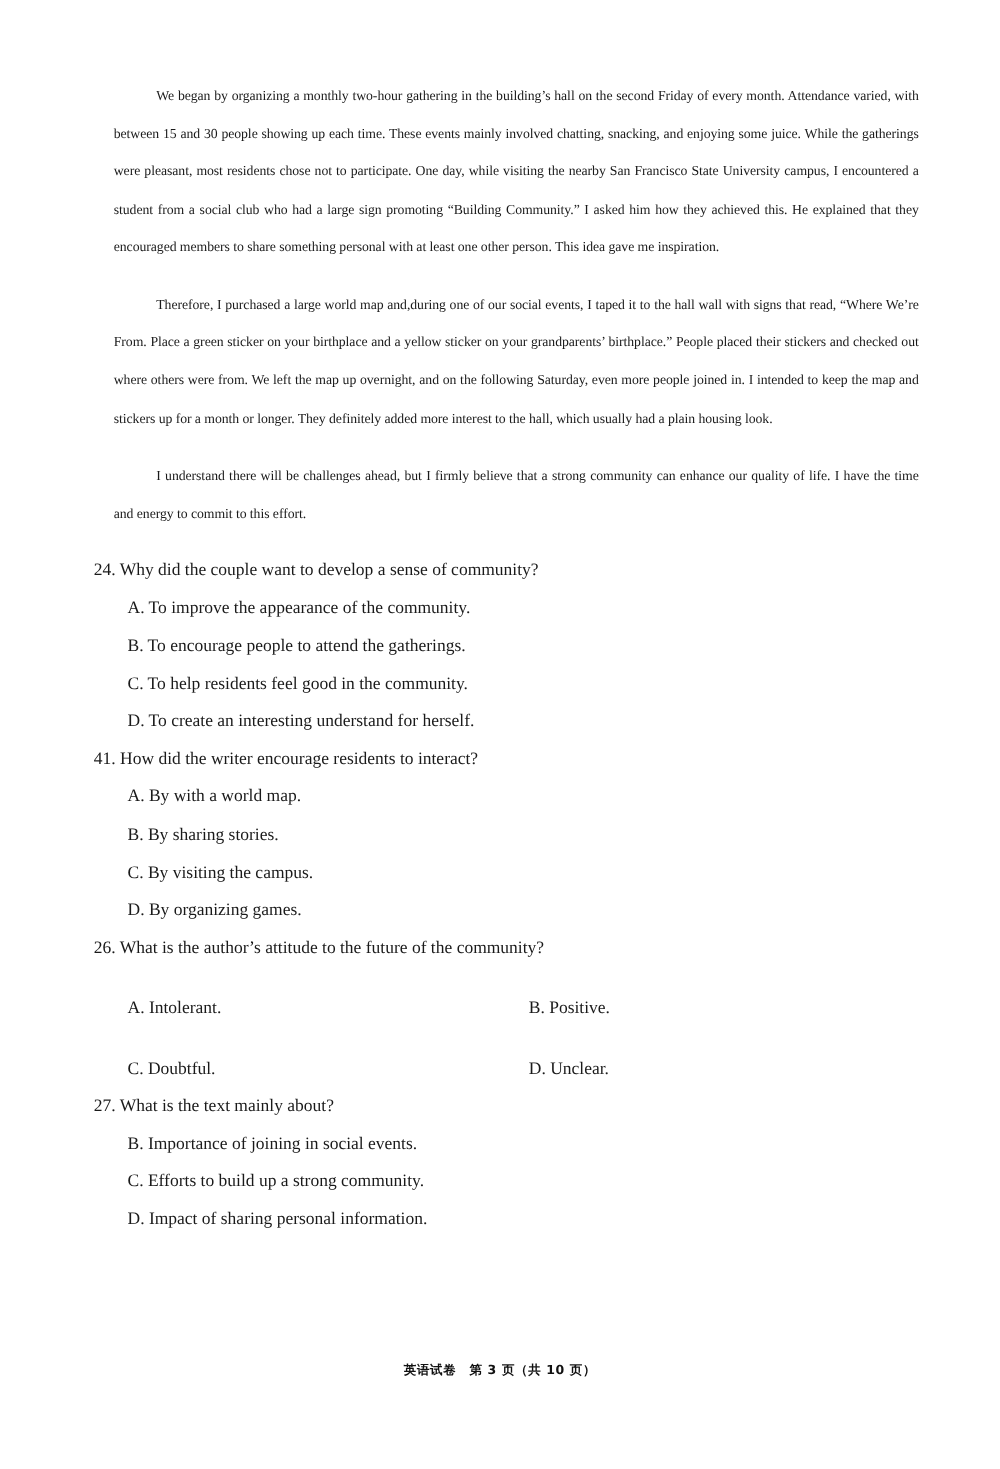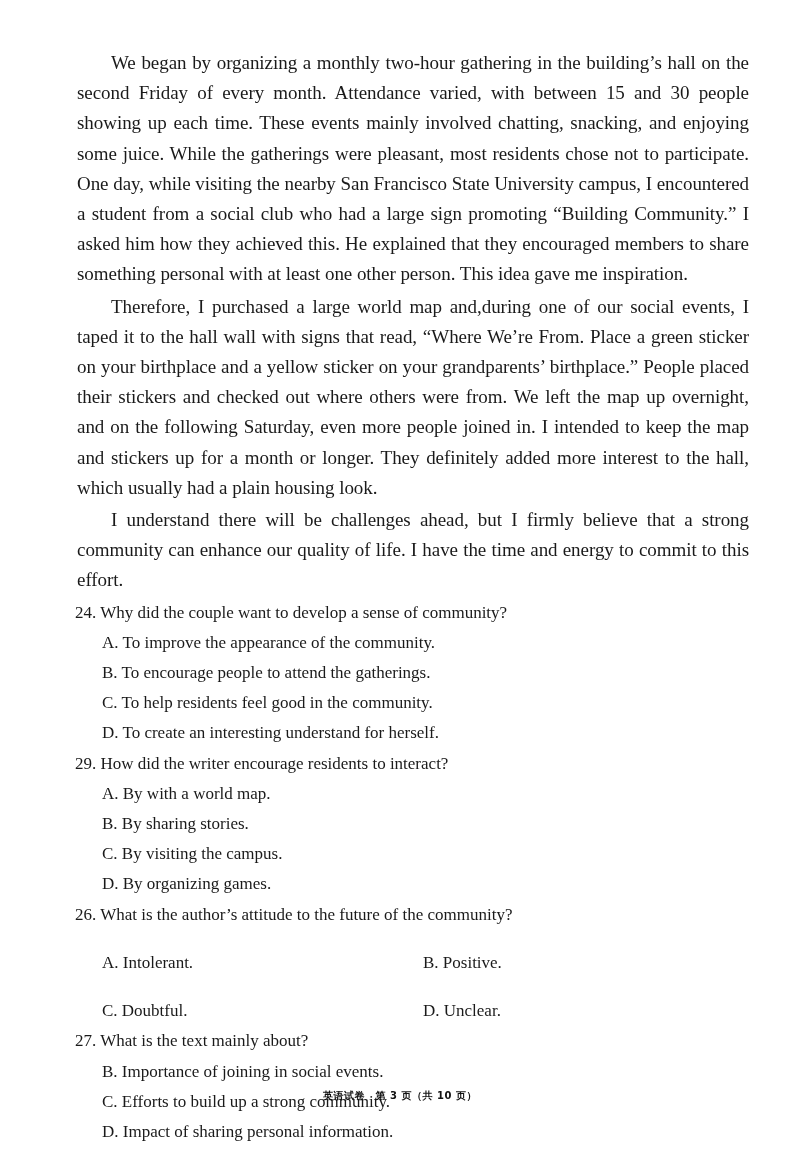--- a/index.html
+++ b/index.html
@@ -15,29 +15,29 @@
       font-family: "Liberation Serif", "DejaVu Serif", serif;
       color: #1a1a1a;
     }
     .page {
       position: absolute;
       left: 75px;
       top: 46px;
       width: 676px;
     }
     .para {
-      font-size: 19px;
+      font-size: 11px;
       line-height: 30.2px;
       text-align: justify;
       text-indent: 34px;
-      margin: 2px;
+      margin: 16px;
       letter-spacing: -0.05px;
     }
     .question {
-      font-size: 17px;
+      font-size: 14px;
       line-height: 30.2px;
       margin: 0;
     }
     .q-stem {
       margin: 0;
     }
     .options {
       margin: 0;
       padding: 0;
       list-style: none;
@@ -83,21 +83,21 @@
     <p class="q-stem">24. Why did the couple want to develop a sense of community?</p>
     <div class="options">
       <p class="opt">A. To improve the appearance of the community.</p>
       <p class="opt">B. To encourage people to attend the gatherings.</p>
       <p class="opt">C. To help residents feel good in the community.</p>
       <p class="opt">D. To create an interesting understand for herself.</p>
     </div>
   </div>
 
   <div class="question">
-    <p class="q-stem">29. How did the writer encourage residents to interact?</p>
+    <p class="q-stem">41. How did the writer encourage residents to interact?</p>
     <div class="options">
       <p class="opt">A. By with a world map.</p>
       <p class="opt">B. By sharing stories.</p>
       <p class="opt">C. By visiting the campus.</p>
       <p class="opt">D. By organizing games.</p>
     </div>
   </div>
 
   <div class="question">
     <p class="q-stem">26. What is the author’s attitude to the future of the community?</p>

